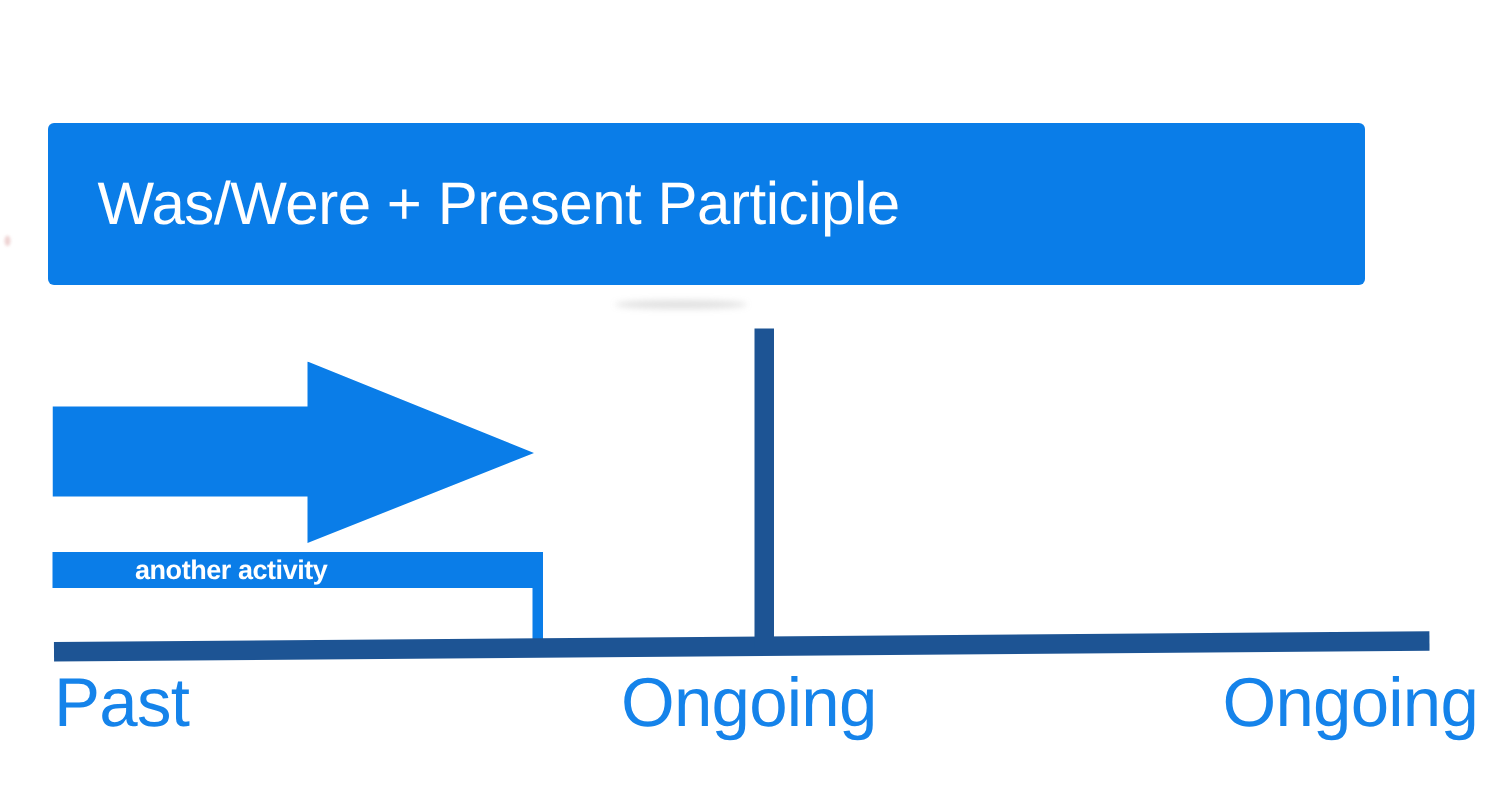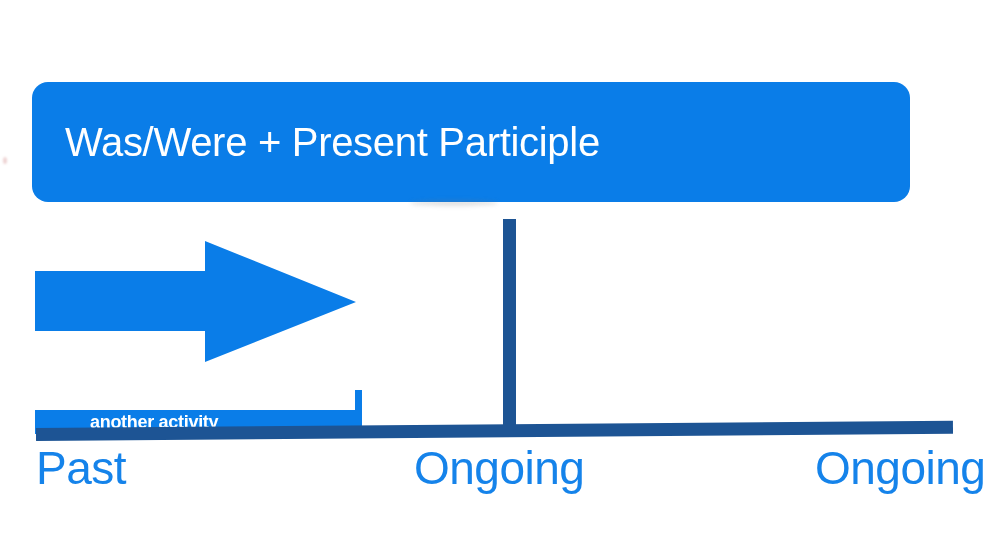--- a/index.html
+++ b/index.html
@@ -23,23 +23,23 @@
     line-height: 1.0;
     color: var(--text-blue);
     white-space: nowrap;
     letter-spacing: -0.5px;
   }
   .formula-box {
     position: absolute;
     left: 32px;
     top: 82px;
     width: 878px;
-    height: 120px;
+    height: 108px;
     background: var(--shape-blue);
-    border-radius: 16px;
+    border-radius: 4px;
     display: flex;
     align-items: center;
   }
   .formula-text {
     color: var(--label-white);
     font-size: 40px;
     padding-left: 33px;
     white-space: nowrap;
     letter-spacing: -0.3px;
   }
@@ -80,21 +80,20 @@
     color: var(--label-white);
     white-space: nowrap;
   }
   .activity-bar {
     position: absolute;
     left: 35px;
     top: 368px;
     width: 327px;
     height: 24px;
     background: var(--shape-blue);
-    margin-top: 42px;
   }
   .bar-label {
     display: block;
     padding-left: 55px;
     font-size: 18px;
     font-weight: bold;
     letter-spacing: -0.3px;
     line-height: 24px;
     color: var(--label-white);
     white-space: nowrap;

